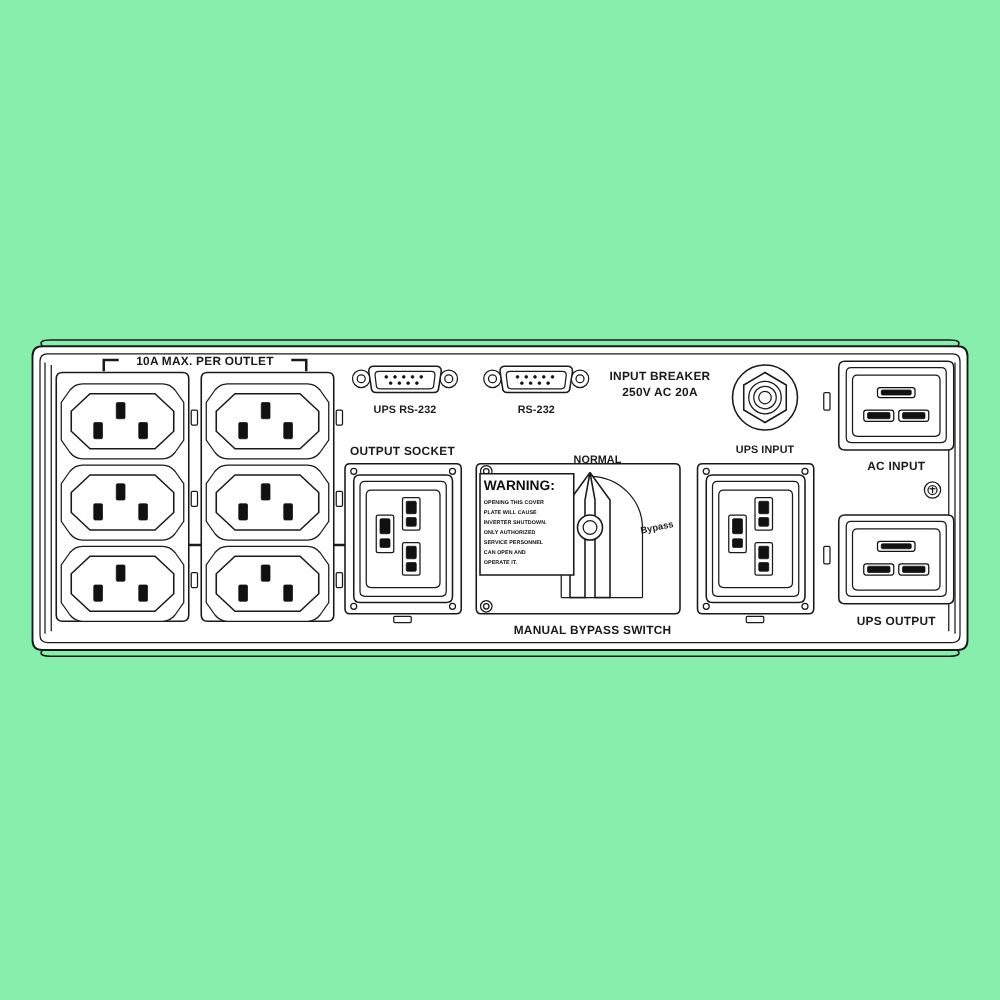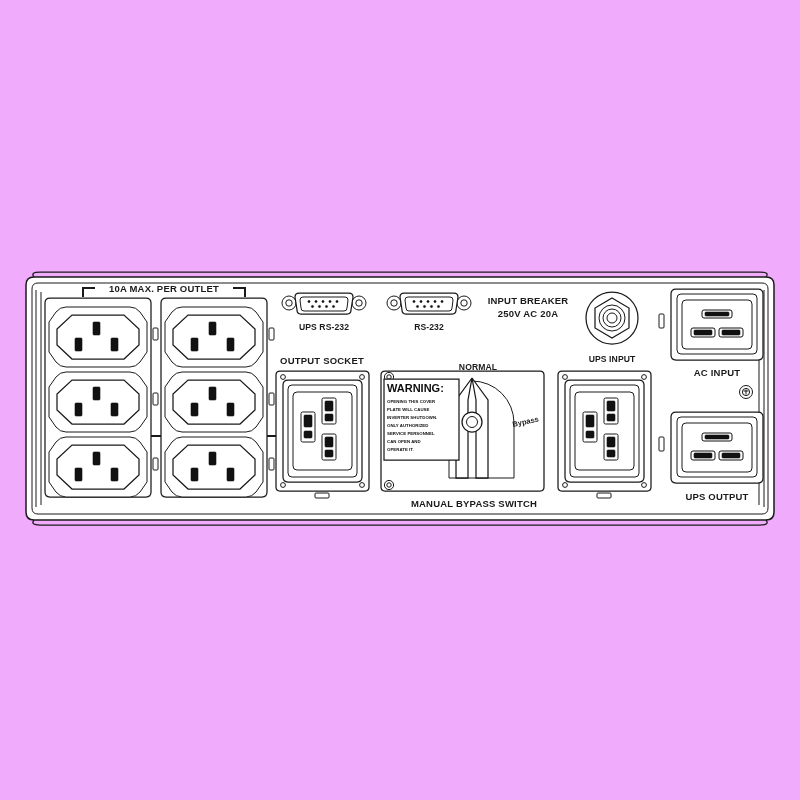--- a/index.html
+++ b/index.html
@@ -2,21 +2,21 @@
 <html><head>
 <meta charset="utf-8">
 <title>UPS Rear Panel Diagram</title>
 <style>
   html,body{margin:0;padding:0;background:#ffffff;}
   body{
     width:800px;height:800px;overflow:hidden;
     font-family:"Liberation Sans", sans-serif;
     color:#1a1a1a;
   }
-  #stage{position:relative;width:800px;height:800px;background:#f0abfc;}
+  #stage{position:relative;width:800px;height:800px;background:#86efac;}
   #panel-svg{position:absolute;left:0;top:0;width:800px;height:800px;}
   .lbl{
     fill:#1a1a1a;
     font-family:"Liberation Sans", sans-serif;
     font-weight:bold;
     text-anchor:middle;
   }
   .lbl-9{font-size:9.5px;letter-spacing:0.2px;}
   .lbl-8{font-size:8.6px;letter-spacing:0.1px;}
   .warn-title{font-size:11px;font-weight:bold;text-anchor:start;fill:#0d0d0d;}

